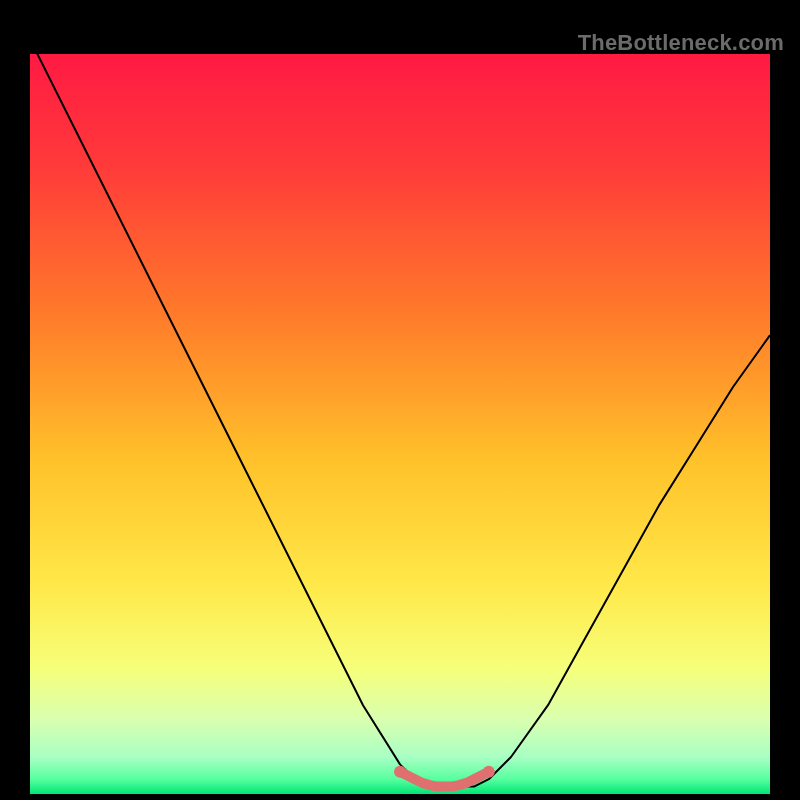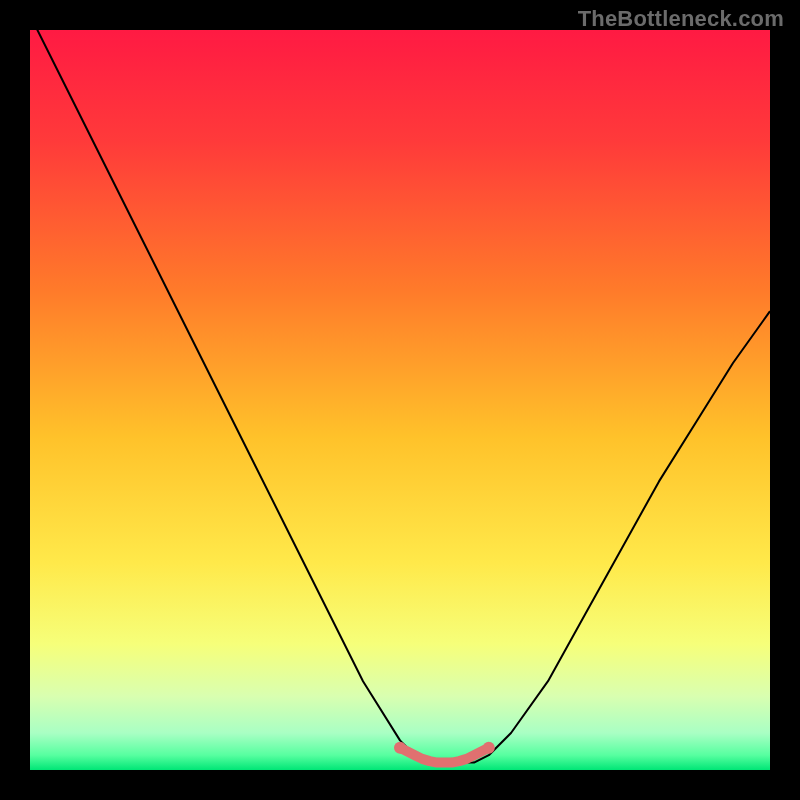--- a/index.html
+++ b/index.html
@@ -9,20 +9,21 @@
     height: 800px;
     background: #000;
     overflow: hidden;
     font-family: Arial, Helvetica, sans-serif;
   }
   .frame {
     position: relative;
     width: 800px;
     height: 560px;
     background: #000;
+    margin-top: 24px;
   }
   .watermark {
     position: absolute;
     top: 6px;
     right: 16px;
     color: #6b6b6b;
     font-size: 22px;
     font-weight: 600;
     letter-spacing: 0.2px;
     z-index: 10;

